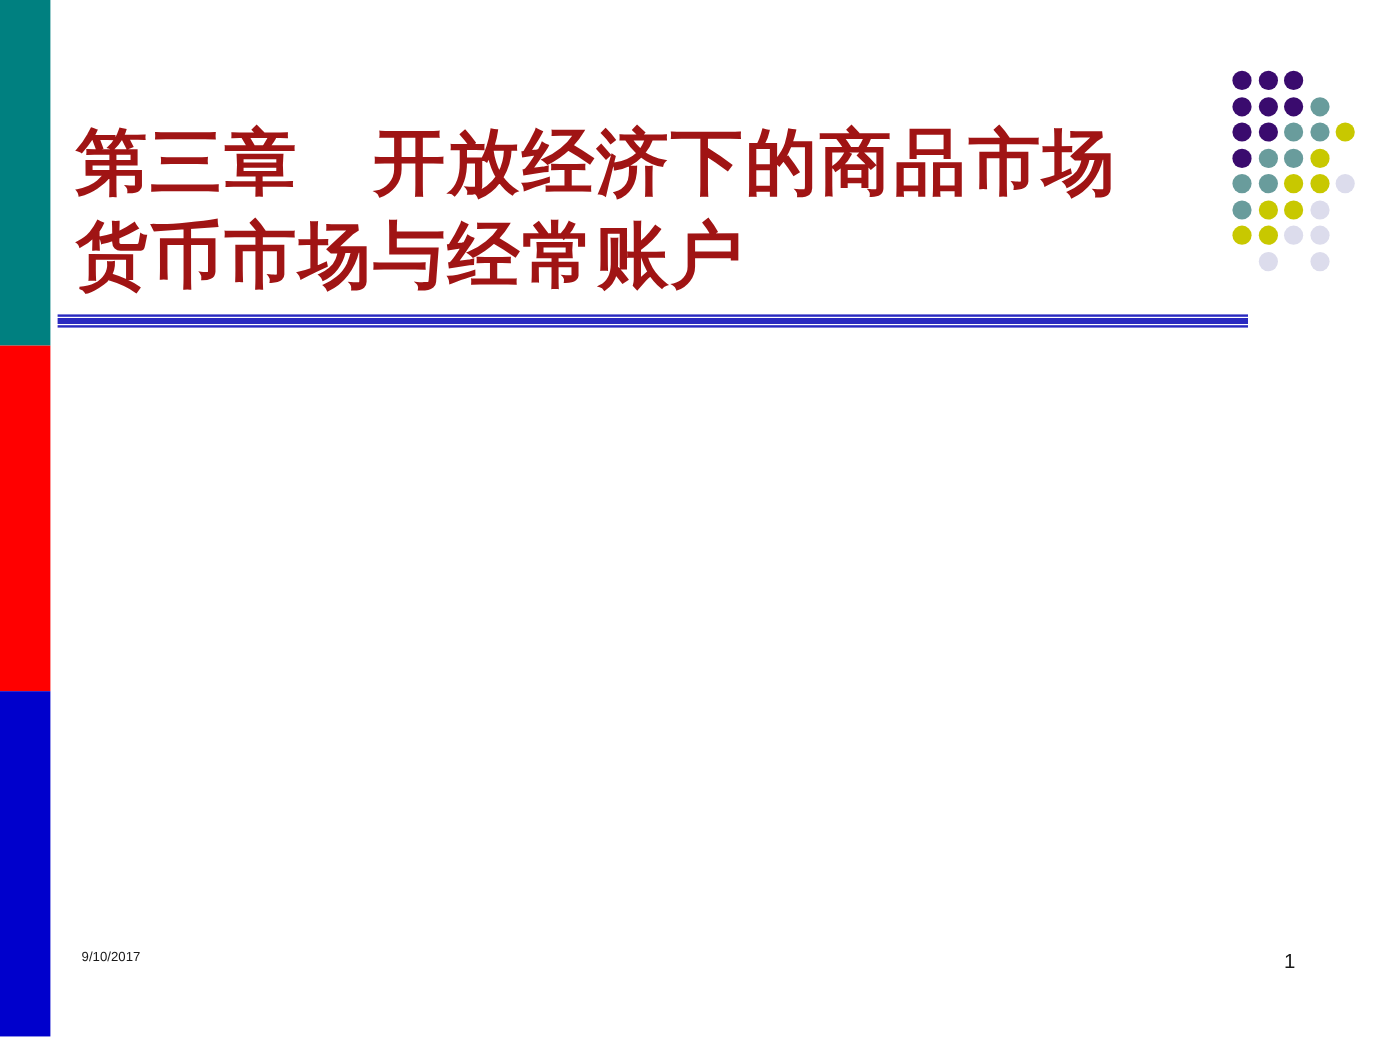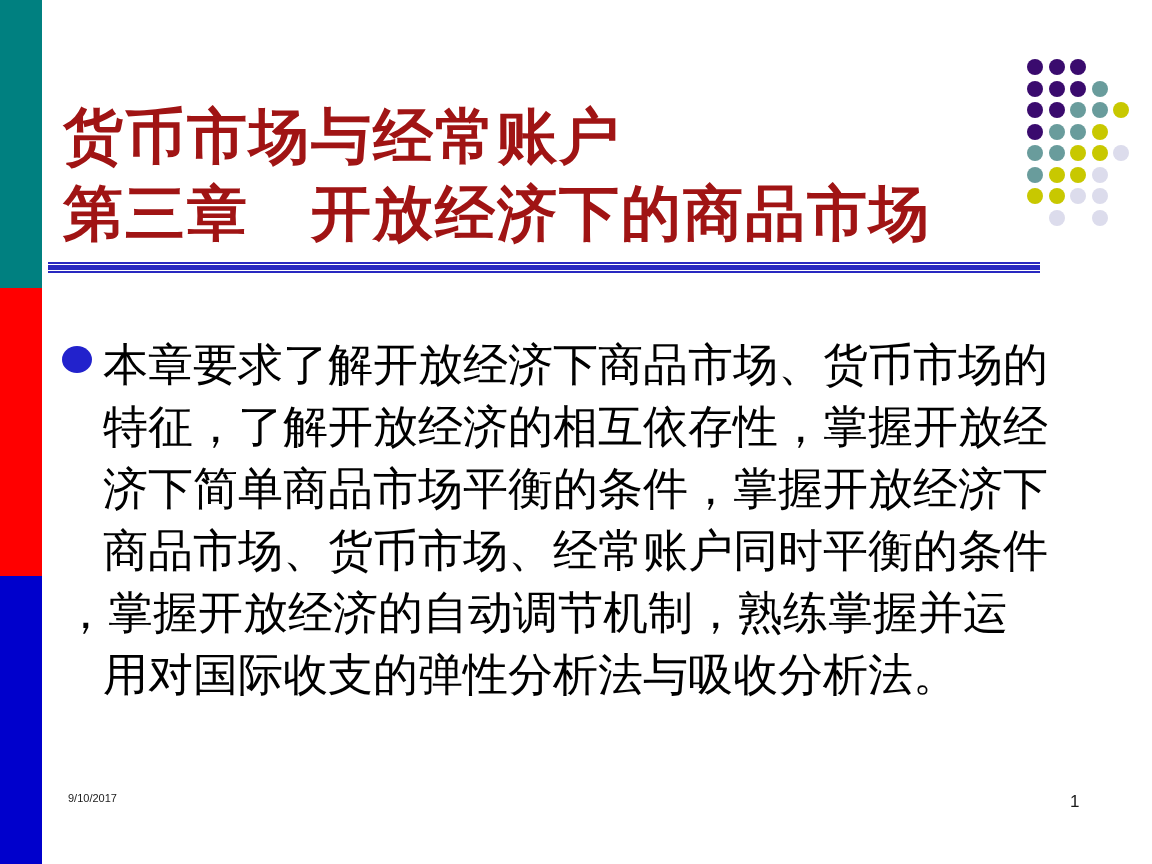--- a/index.html
+++ b/index.html
@@ -111,38 +111,27 @@
       <div class="dot" style="left: 64.5px; top: 107.5px; width: 16px; height: 16px; background: rgb(220, 220, 236);"></div>
       <div class="dot" style="left: 0px; top: 129px; width: 16px; height: 16px; background: rgb(200, 200, 0);"></div>
       <div class="dot" style="left: 21.5px; top: 129px; width: 16px; height: 16px; background: rgb(200, 200, 0);"></div>
       <div class="dot" style="left: 43px; top: 129px; width: 16px; height: 16px; background: rgb(220, 220, 236);"></div>
       <div class="dot" style="left: 64.5px; top: 129px; width: 16px; height: 16px; background: rgb(220, 220, 236);"></div>
       <div class="dot" style="left: 21.5px; top: 150.5px; width: 16px; height: 16px; background: rgb(220, 220, 236);"></div>
       <div class="dot" style="left: 64.5px; top: 150.5px; width: 16px; height: 16px; background: rgb(220, 220, 236);"></div>
     </div>
 
   <div class="title" id="title" style="color: rgb(160, 20, 20);">
+    <div>第三章　开放经济下的商品市场</div>
     <div>货币市场与经常账户</div>
-    <div>第三章　开放经济下的商品市场</div>
   </div>
 
   <div class="divider" id="divider">
     <div class="bar bar-1" style="background: rgb(41, 41, 192);"></div>
     <div class="bar bar-2" style="background: rgb(41, 41, 192);"></div>
     <div class="bar bar-3" style="background: rgb(41, 41, 192);"></div>
   </div>
 
-  <div class="body-block">
-    <div class="bullet" id="bullet" style="background: rgb(34, 34, 204);"></div>
-    <div class="body-lines">
-      <div class="body-line">本章要求了解开放经济下商品市场、货币市场的</div>
-      <div class="body-line">特征，了解开放经济的相互依存性，掌握开放经</div>
-      <div class="body-line">济下简单商品市场平衡的条件，掌握开放经济下</div>
-      <div class="body-line">商品市场、货币市场、经常账户同时平衡的条件</div>
-      <div class="body-line hang">，掌握开放经济的自动调节机制，熟练掌握并运</div>
-      <div class="body-line">用对国际收支的弹性分析法与吸收分析法。</div>
-    </div>
-  </div>
 
   <div class="footer-date">9/10/2017</div>
   <div class="footer-page">1</div>
 
 </div>
 
 </body></html>

